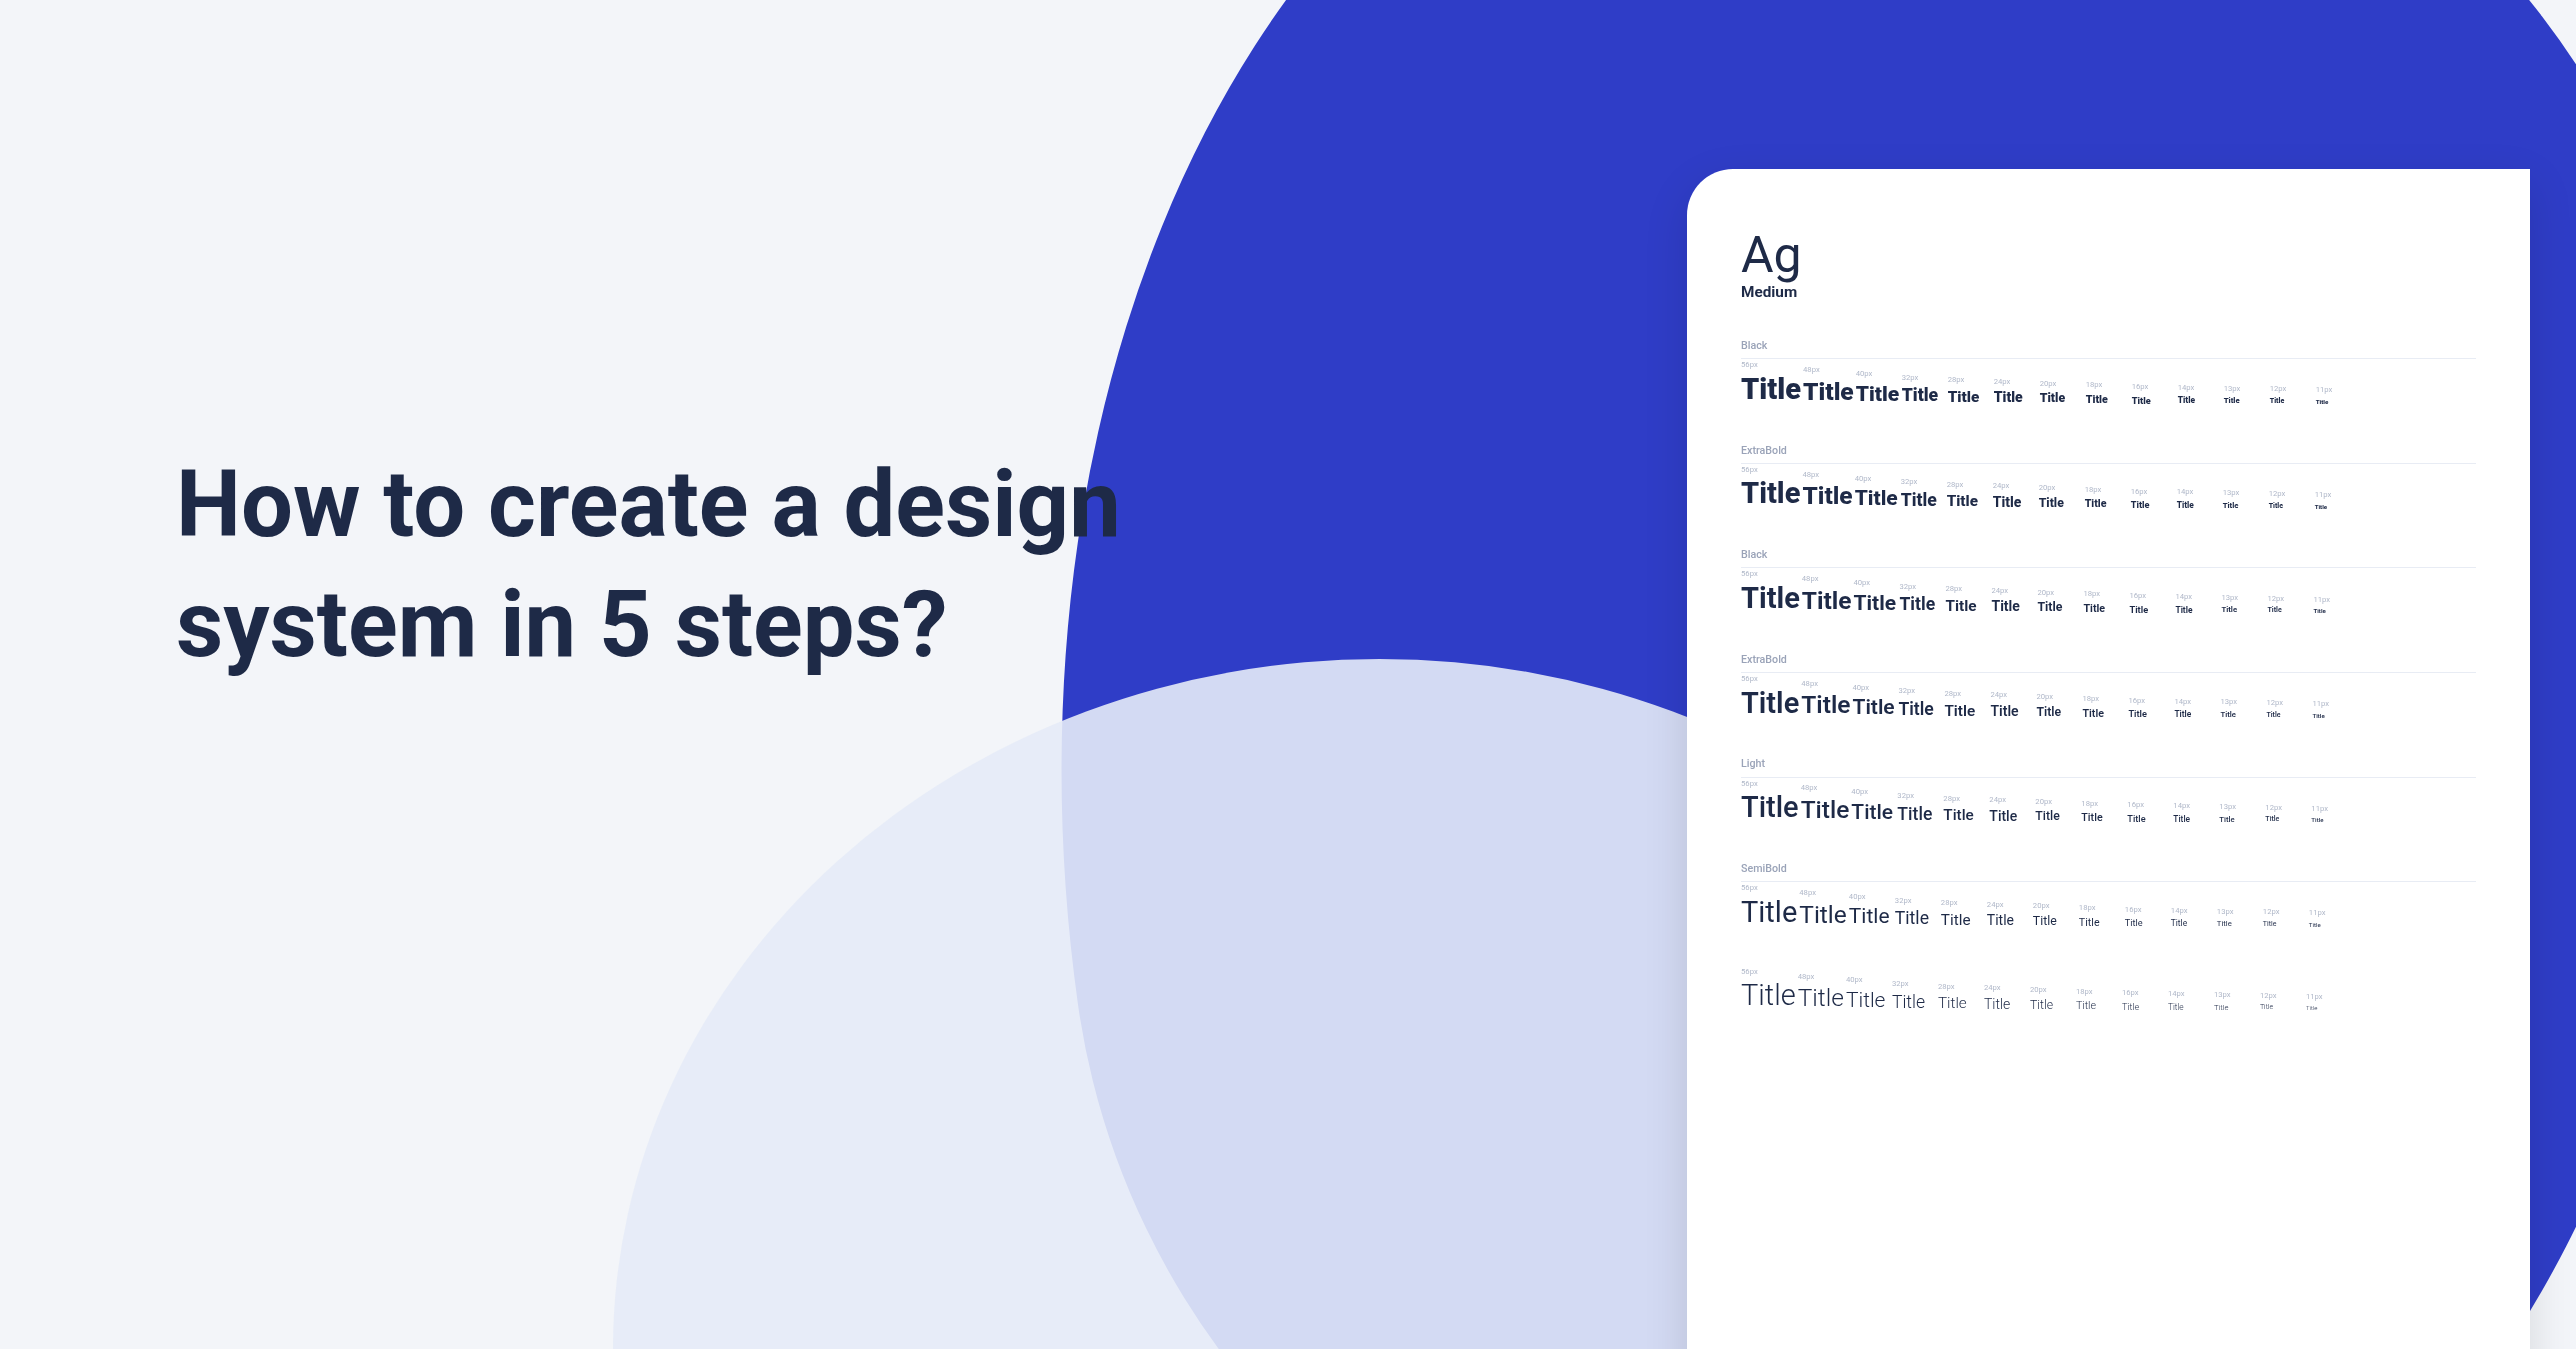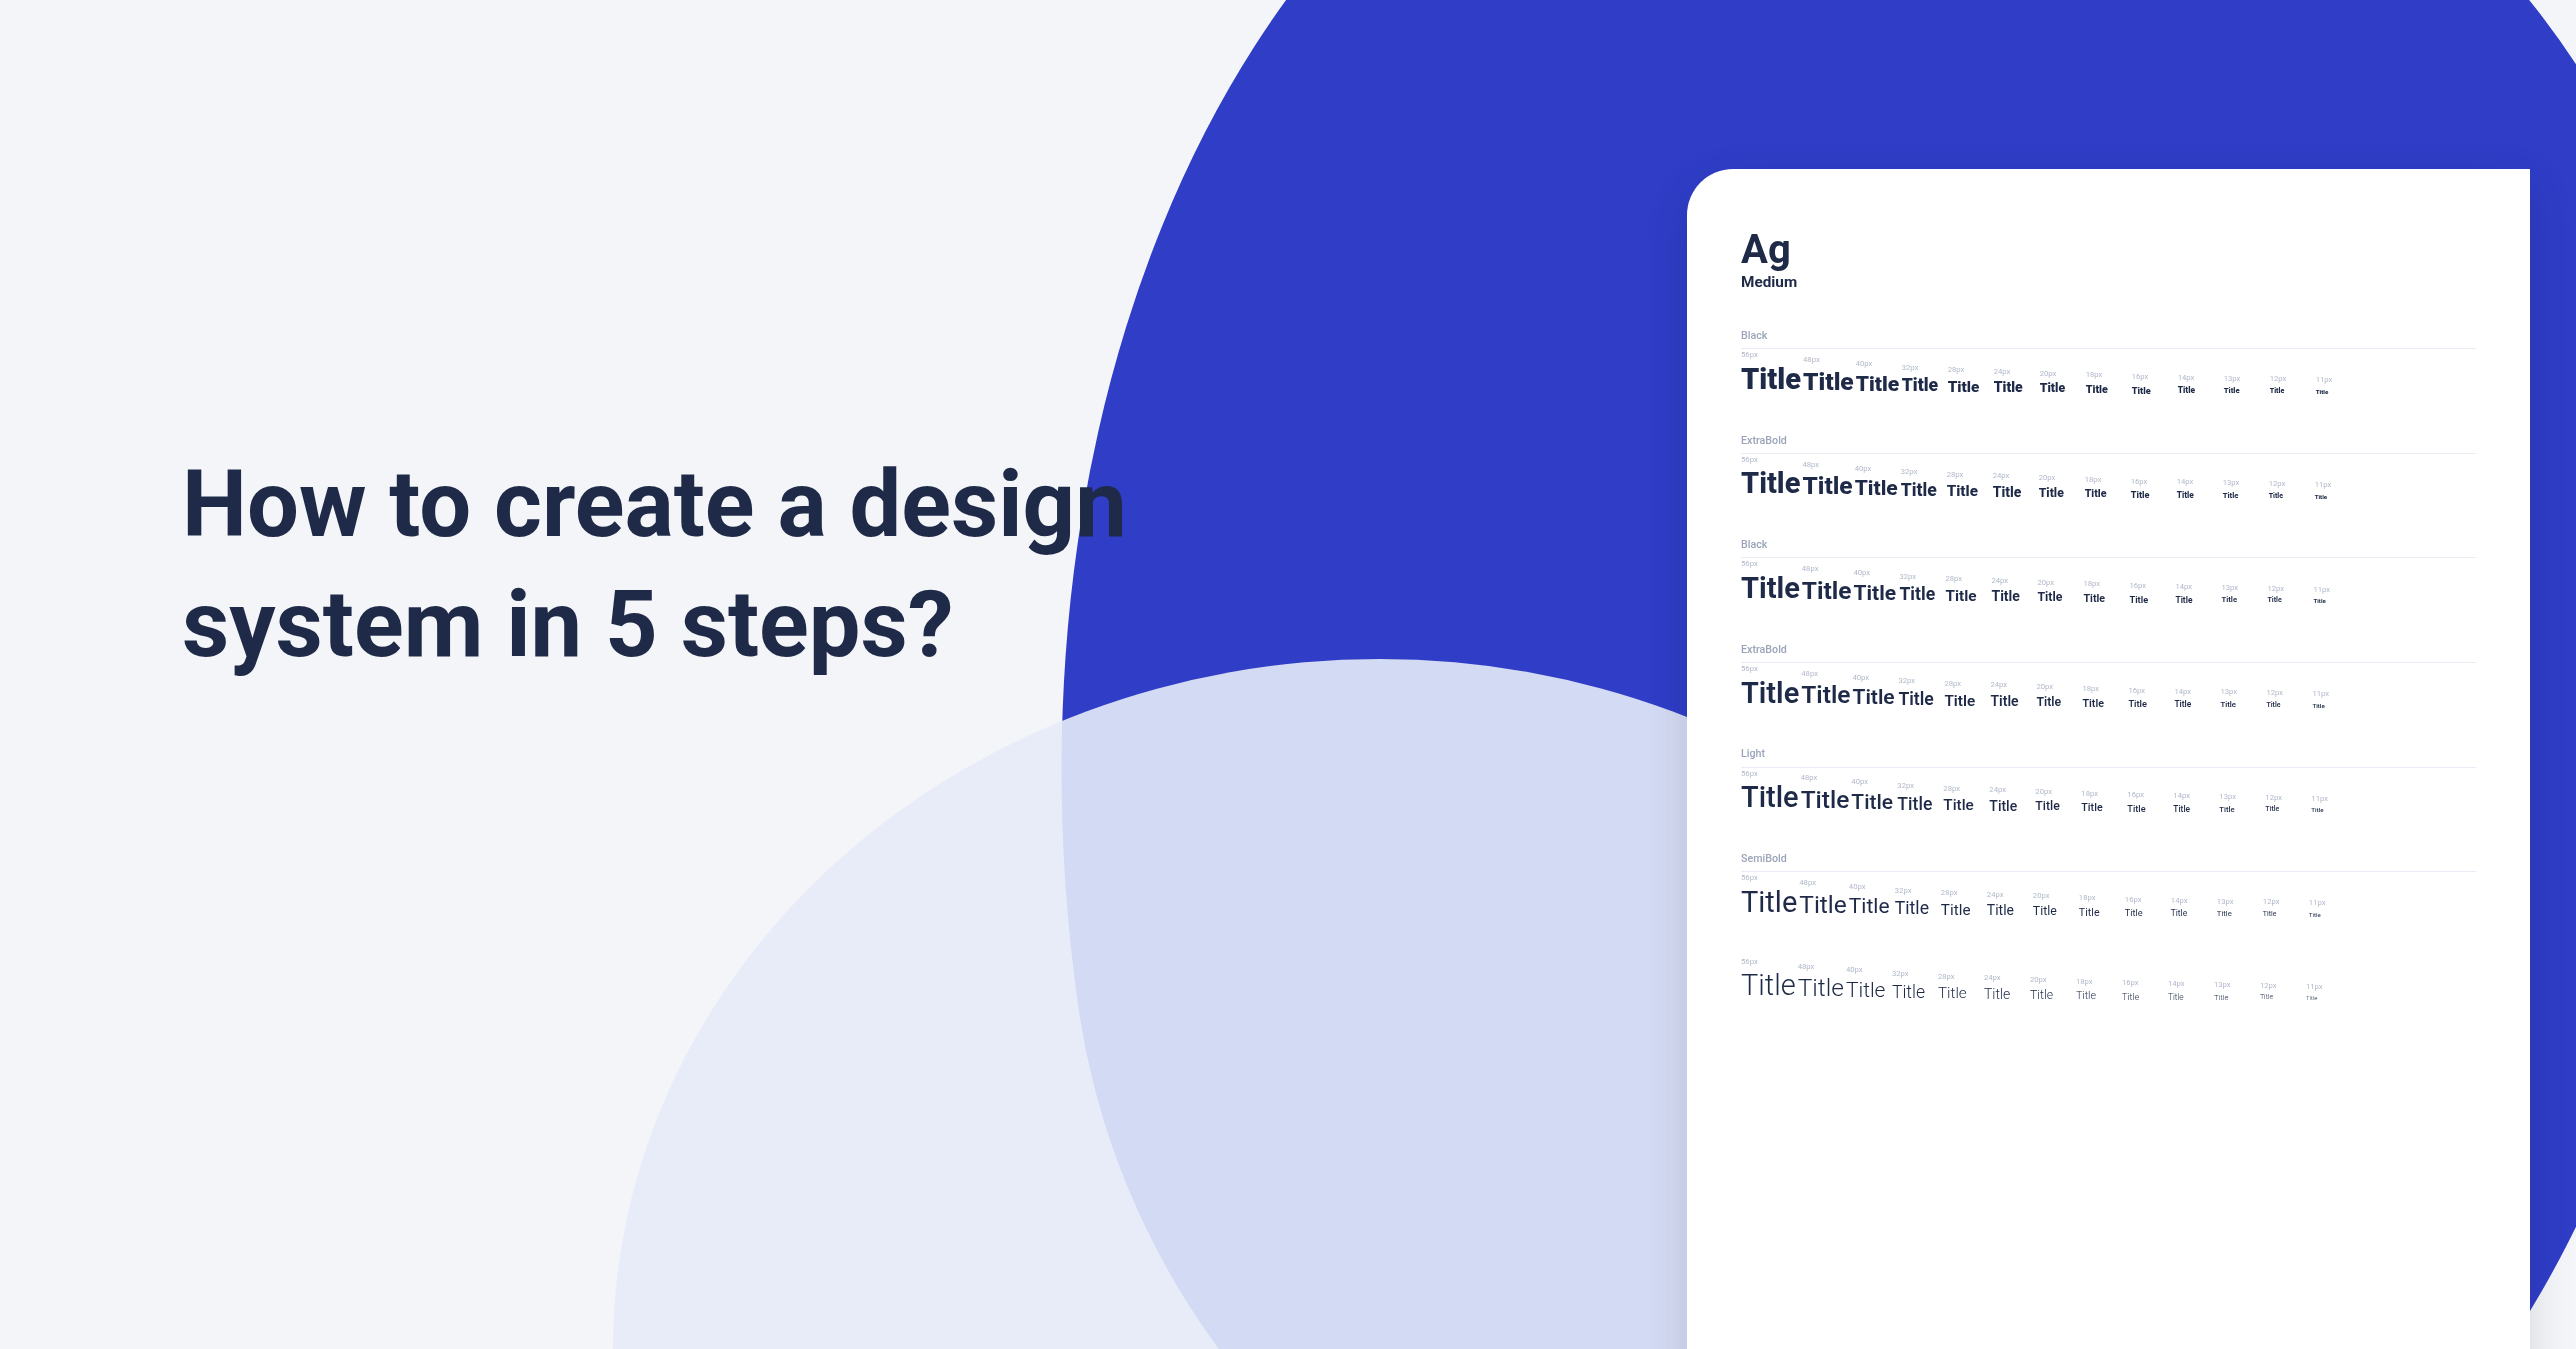--- a/index.html
+++ b/index.html
@@ -1,21 +1,21 @@
 <!DOCTYPE html>
 <html style="font-size:12.3px"><head>
 <meta charset="utf-8">
 <style>
 *{margin:0;padding:0;box-sizing:border-box}
 body{width:2576px;height:1349px;background:#f3f5f9;font-family:-apple-system,BlinkMacSystemFont,"Segoe UI",Roboto,"Helvetica Neue",Arial,sans-serif;overflow:hidden;position:relative}
 .bgblue{position:absolute;top:-307px;right:-153px;width:1687px;height:1993px;background:#2f3dc7;border-radius:50% 50% 50% 50% / 60% 40% 60% 40%;transform:rotate(-8deg)}
 .bglight{position:absolute;bottom:-690px;left:613px;width:1533px;height:1380px;background:#e6ebf7;border-radius:50%;opacity:0.9}
-.headline{position:absolute;left:182px;top:445px;font-size:92px;font-weight:700;color:#1e2a47;line-height:1.3;max-width:997px}
+.headline{position:absolute;left:176px;top:445px;font-size:92px;font-weight:700;color:#1e2a47;line-height:1.3;max-width:997px}
 .card{position:absolute;top:169px;right:46px;width:843px;height:1303px;background:#fff;border-radius:46px 0 0 0;padding:61px 54px;box-shadow:0 15.3px 46px rgba(0,0,0,0.12);overflow:hidden}
-.specimen-ag{font-size:40px;font-weight:700;color:#1e2a47;line-height:1}
+.specimen-ag{font-size:50px;font-weight:400;color:#1e2a47;line-height:1}
 .specimen-font{font-size:15.3px;font-weight:700;color:#1e2a47;margin-top:3.1px}
 .weightblock{margin-top:38px}
 .weightlabel{font-size:10.7px;color:#9aa3b8;font-weight:500;border-bottom:0.8px solid #e8ecf4;padding-bottom:6.1px;margin-bottom:1px}
 .sizerow{display:flex;gap:2px;align-items:flex-end;overflow:hidden}
 .sizecol{flex:0 0 auto;min-width:44px}
 .sizepx{font-size:7.7px;color:#b0b8c9;margin-bottom:4.6px}
 .sizetitle{color:#1e2a47;line-height:1.1}
 .w-black{font-weight:900}
 .w-extrabold{font-weight:800}
 .w-bold{font-weight:700}

